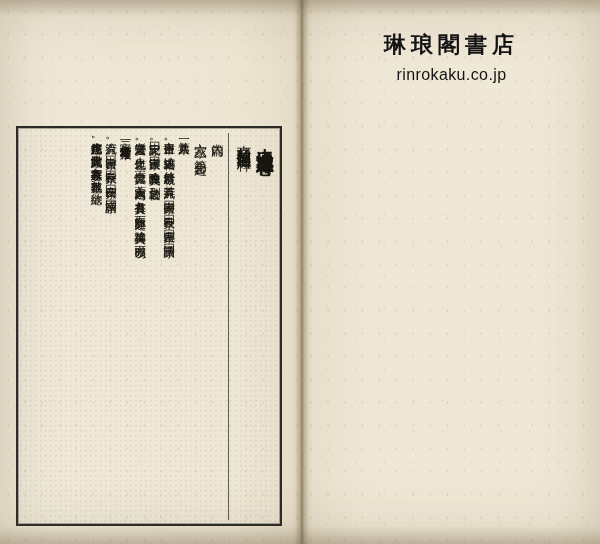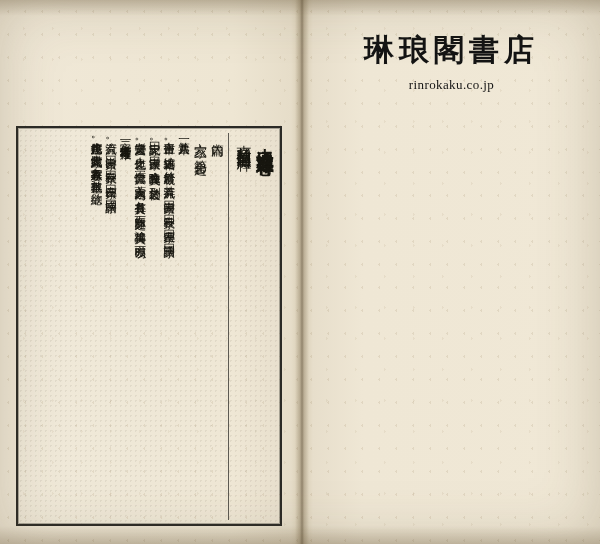--- a/index.html
+++ b/index.html
@@ -68,30 +68,30 @@
   
   .logo-block {
     position: absolute;
     top: 30px;
     left: 0;
     width: 297px;
     text-align: center;
     color: #141414;
   }
   .logo-cn {
-    font-size: 30px;
+    font-size: 22px;
     letter-spacing: 5px;
     font-family: "DejaVu Serif", "Liberation Serif", serif;
     font-weight: 700;
   }
   .logo-url {
     margin-top: 6px;
-    font-size: 13px;
+    font-size: 16px;
     letter-spacing: .4px;
-    font-family: Liberation Serif, serif;
+    font-family: Liberation Sans, sans-serif;
   }
 
   
   .frame {
     position: absolute;
     border: 2px solid #2b2a26;
     box-shadow: inset 0 0 0 1px rgba(43,42,38,.35);
     background: rgba(255,255,255,.06);
   }
   

